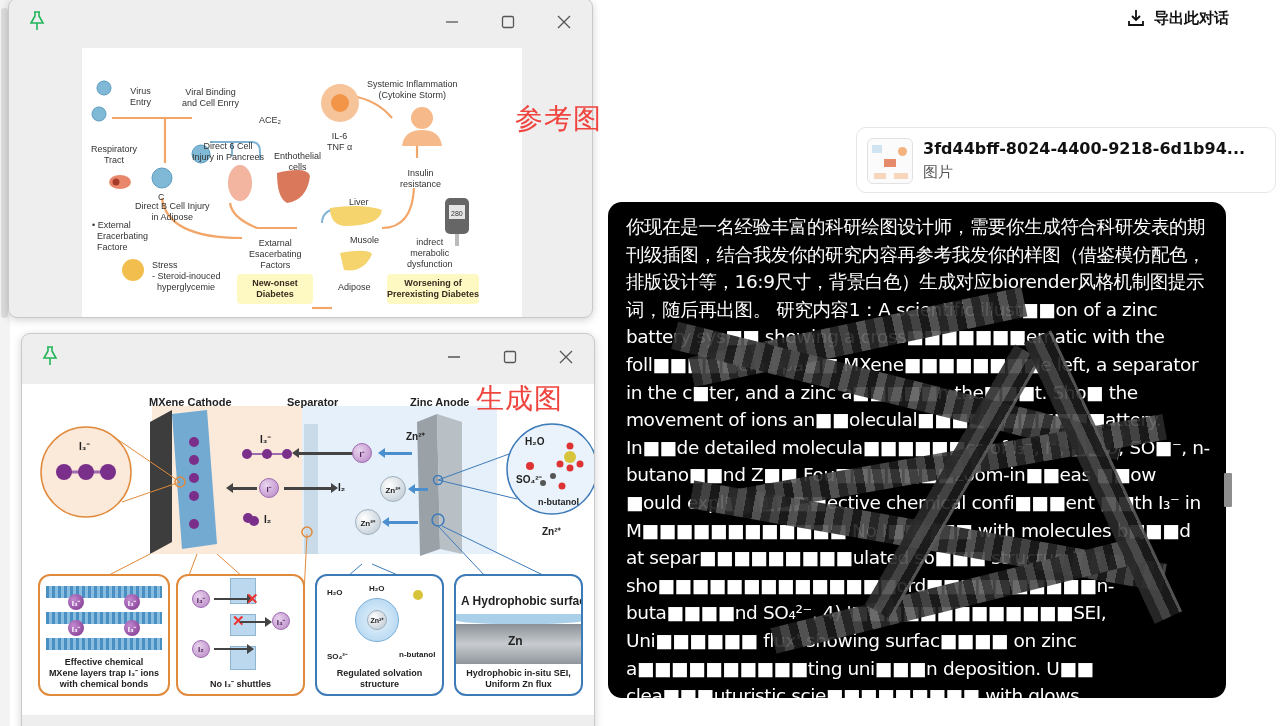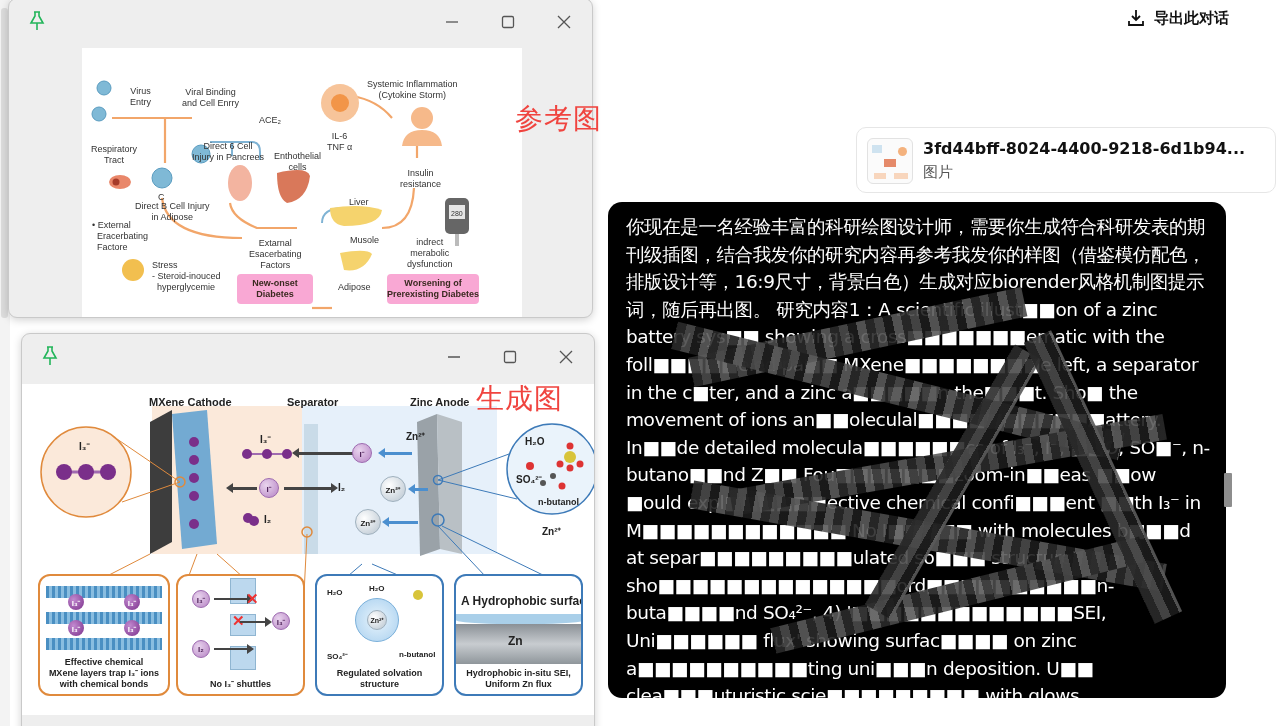--- a/index.html
+++ b/index.html
@@ -10,21 +10,21 @@
 .win{position:absolute;background:#eeeeee;border:1px solid #c9c9c9;border-radius:9px;box-shadow:0 2px 8px rgba(0,0,0,.18);overflow:hidden}
 .win .titlebar{position:absolute;left:0;top:0;right:0;height:44px}
 .win .pin{position:absolute;left:20px;top:12px;width:16px;height:20px}
 .win .ctl{position:absolute;top:12px;width:22px;height:22px;display:flex;align-items:center;justify-content:center;cursor:pointer}
 .win .canvas{position:absolute;background:#fff;overflow:hidden}
 .red-label{position:absolute;color:#f0443f;font-size:28px;font-family:"DejaVu Sans",sans-serif;letter-spacing:1px}
 
 .ref{font-family:"Liberation Sans",sans-serif;color:#333}
 .ref .t{position:absolute;font-size:9px;line-height:11px;text-align:center;color:#333}
 .ref .title{position:absolute;left:22px;top:10px;font-size:12.5px;font-weight:bold;color:#222;white-space:nowrap}
-.ref .box{position:absolute;background:#f9a8d4;border-radius:4px;font-size:9px;font-weight:bold;text-align:center;line-height:11px;color:#3a2a20;display:flex;align-items:center;justify-content:center}
+.ref .box{position:absolute;background:#fef9c3;border-radius:4px;font-size:9px;font-weight:bold;text-align:center;line-height:11px;color:#3a2a20;display:flex;align-items:center;justify-content:center}
 
 .gen{font-family:"Liberation Sans",sans-serif}
 .gen .hdr{position:absolute;font-size:11px;font-weight:bold;color:#222}
 .gen .lbl{position:absolute;font-size:10px;font-weight:bold;color:#222;white-space:nowrap}
 .gen .panel{position:absolute;border:2px solid;border-radius:12px;background:#fff;overflow:hidden}
 .gen .cap{position:absolute;left:0;right:0;bottom:4px;text-align:center;font-size:9px;font-weight:bold;line-height:11px;color:#222}
 .ion{position:absolute;border-radius:50%;display:flex;align-items:center;justify-content:center;font-size:8px;font-weight:bold}
 .ion.purple{background:radial-gradient(circle at 35% 35%,#c28ad0,#7a2f8a);color:#fff}
 .ion.light{background:radial-gradient(circle at 35% 35%,#e9d4ee,#b684c4);color:#4a1f55;border:1px solid #9d6ab0}
 .ion.zn{background:radial-gradient(circle at 35% 35%,#ffffff,#b7c4cf);color:#222;border:1px solid #9fb0bd}

